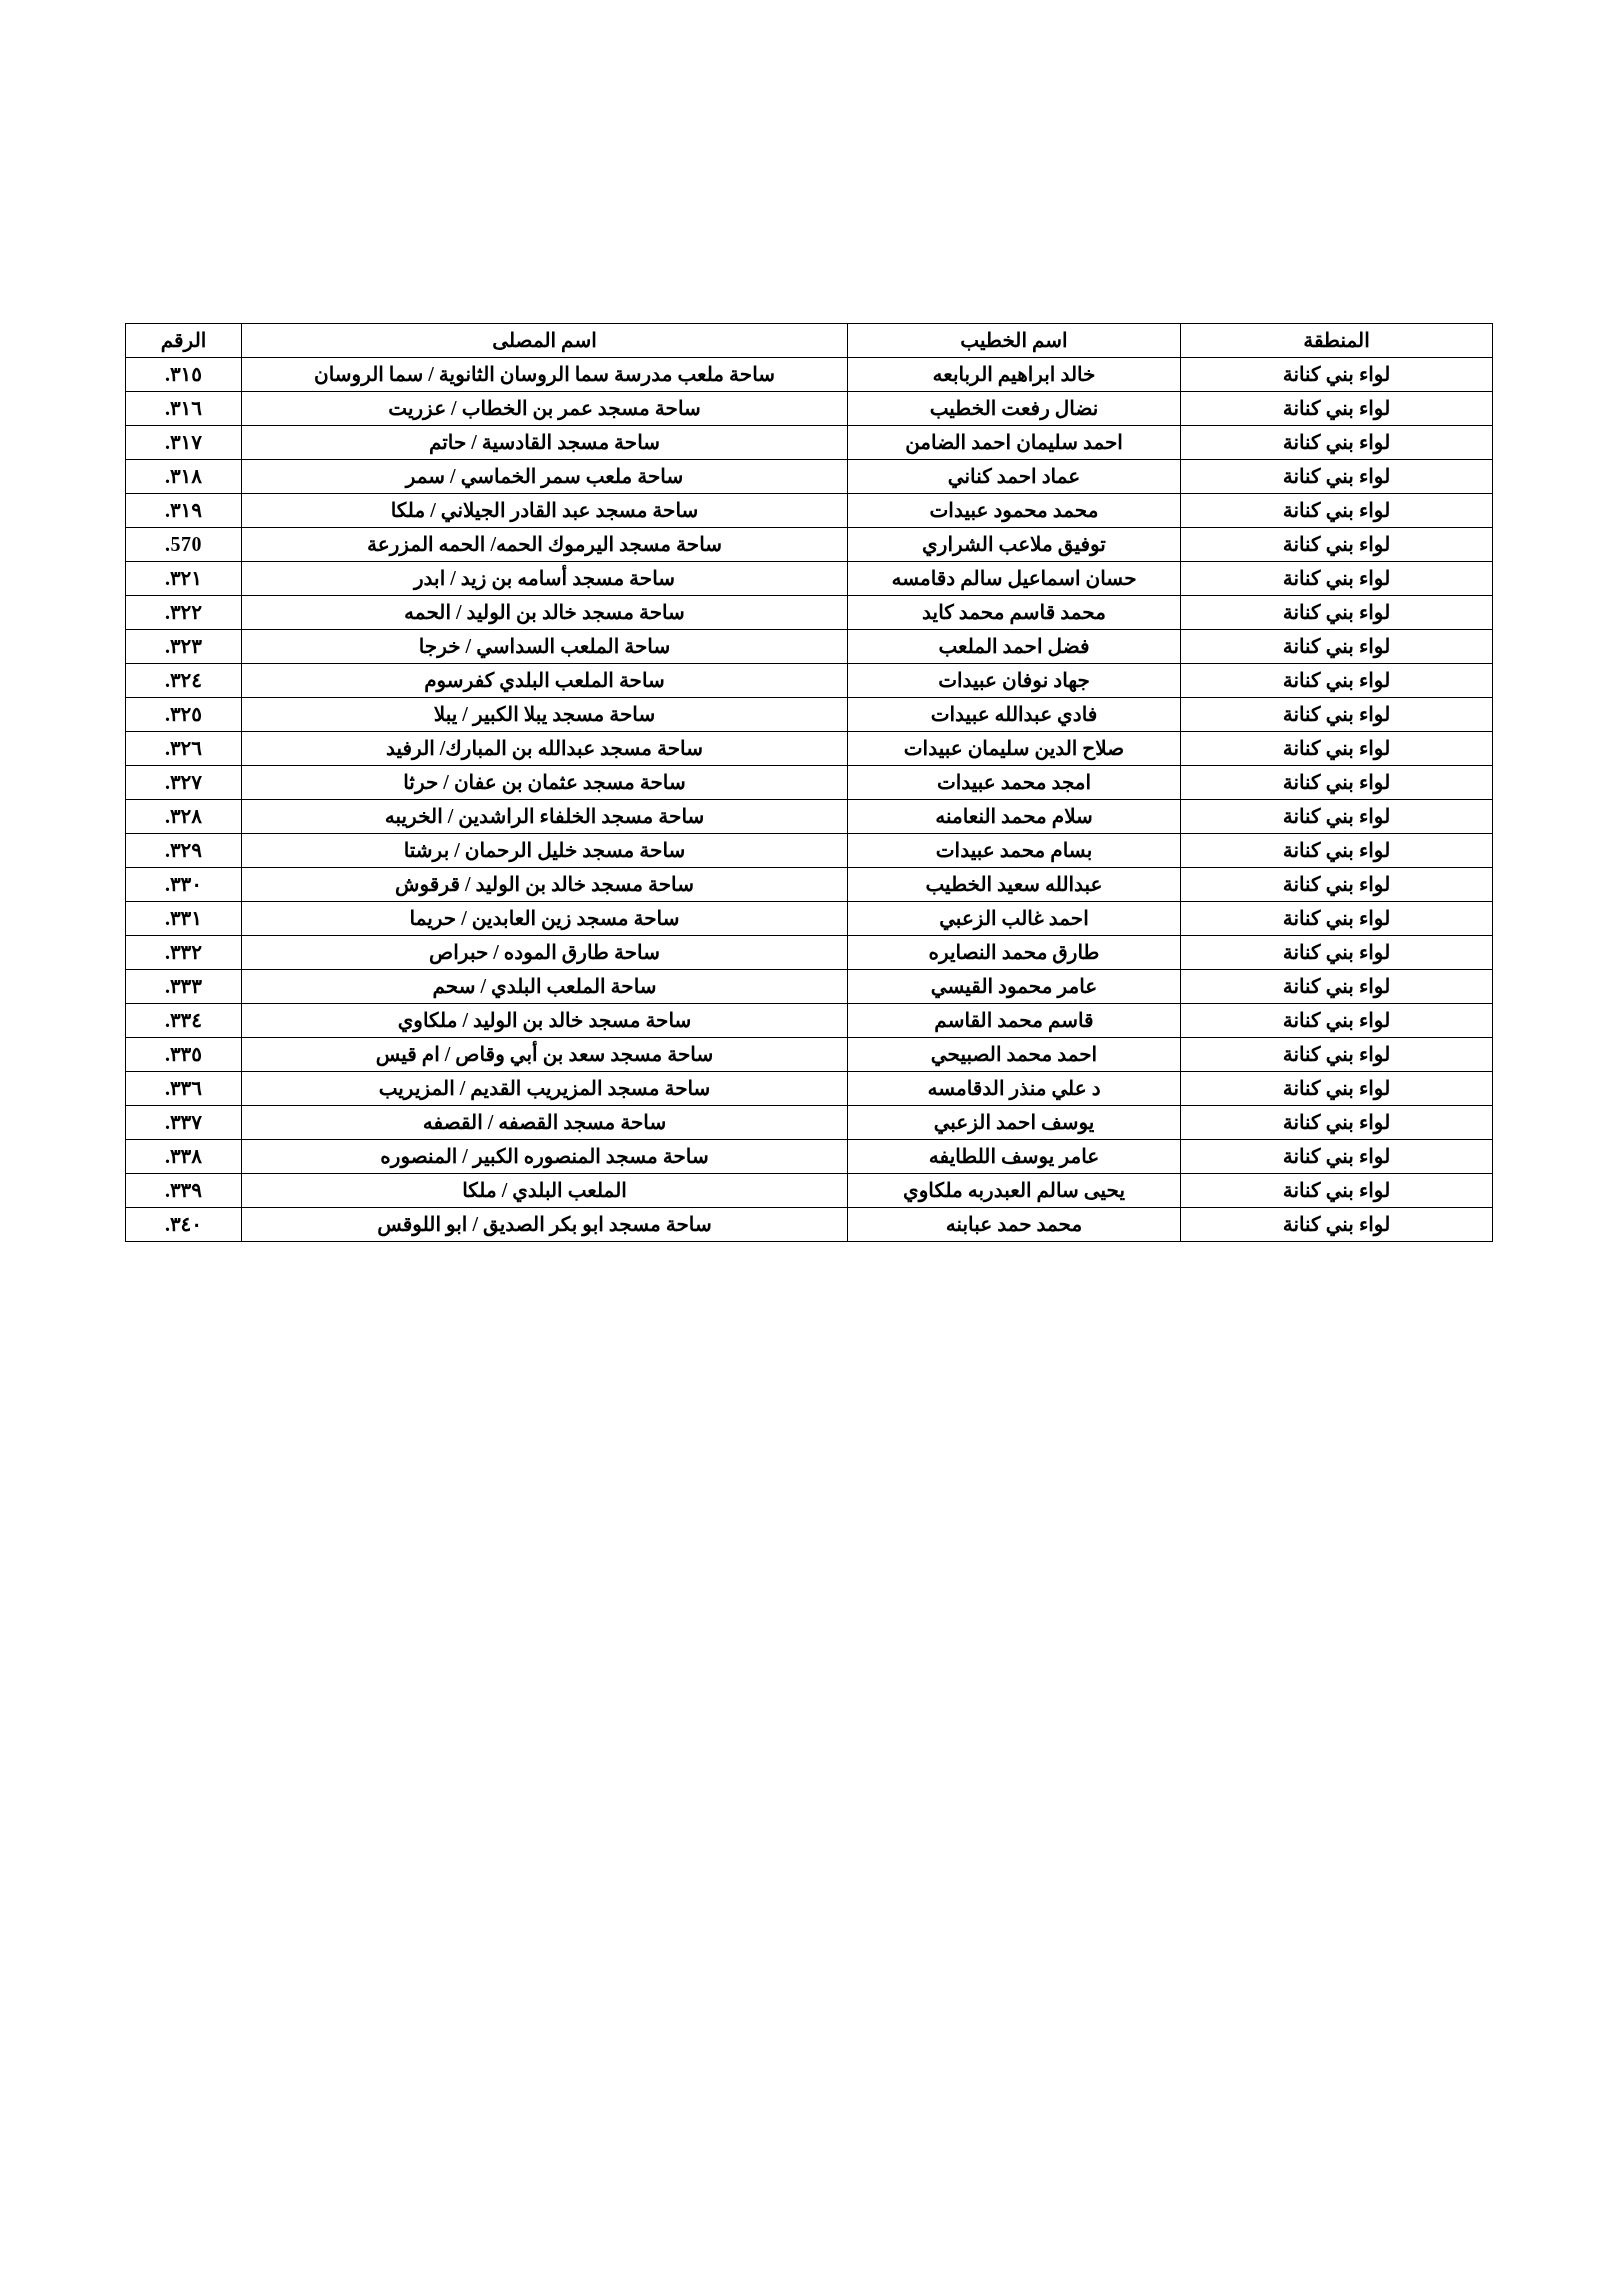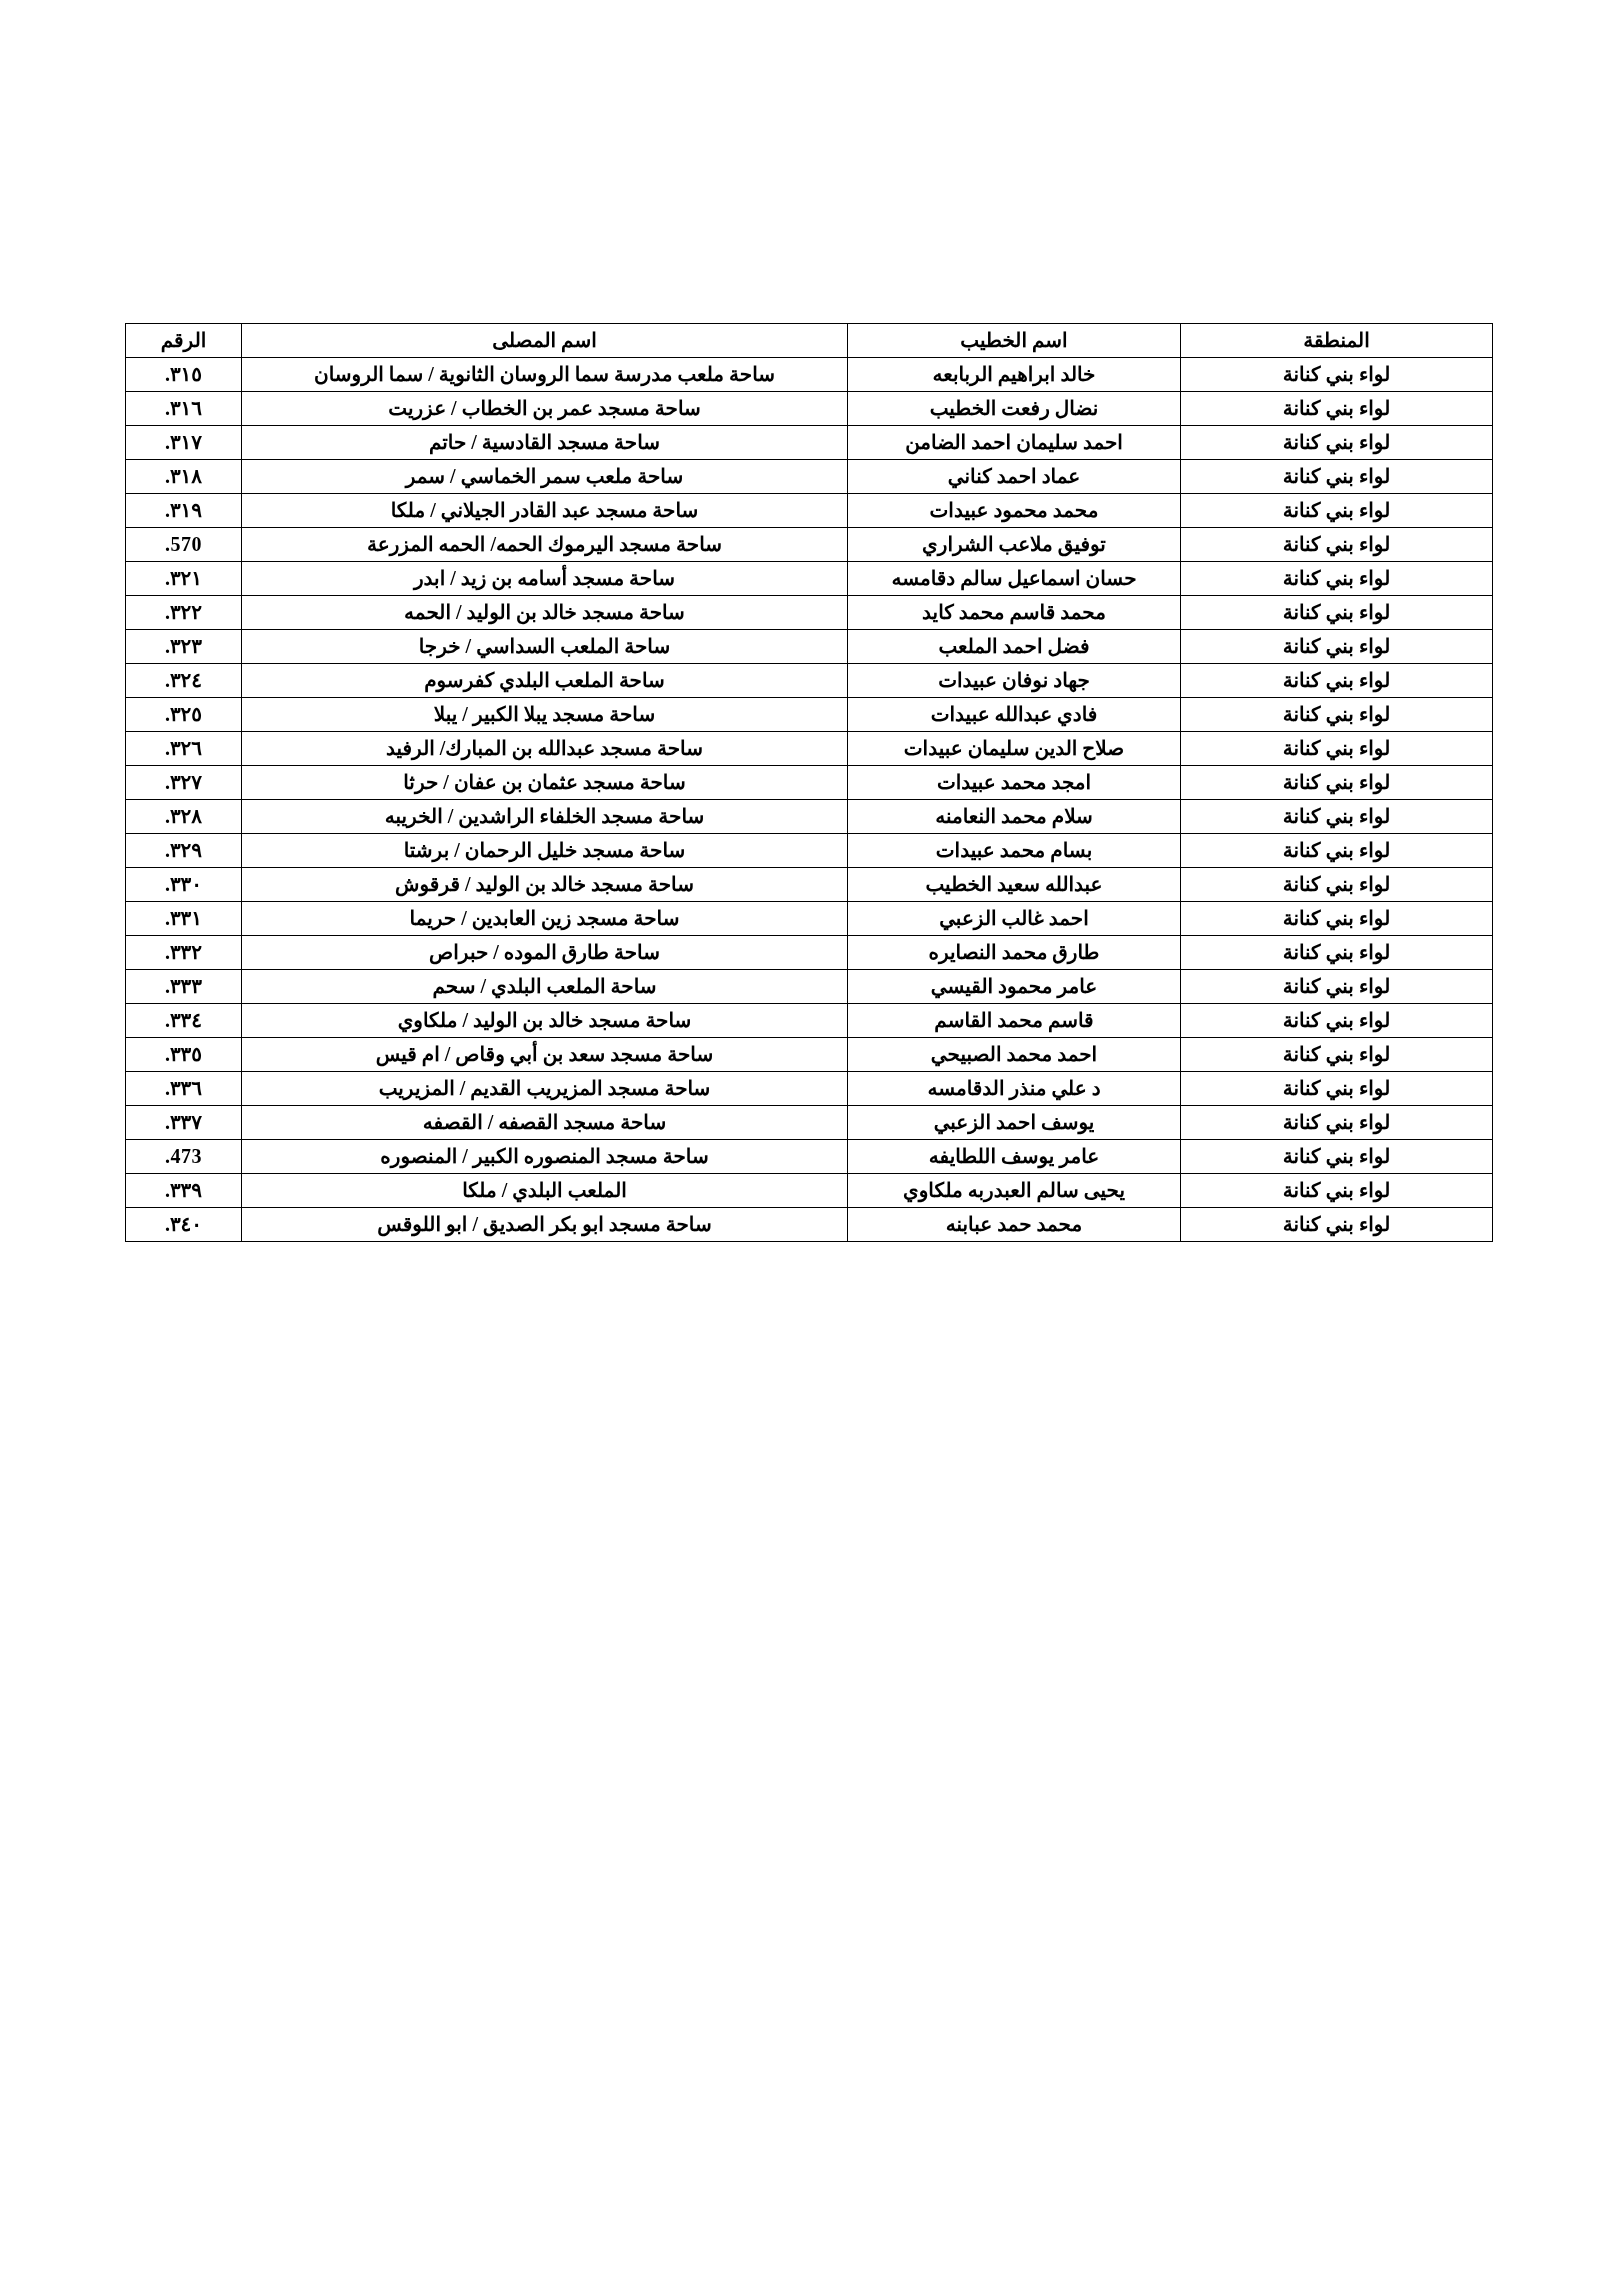--- a/index.html
+++ b/index.html
@@ -228,21 +228,21 @@
           <tr>
             <td class="area">لواء بني كنانة</td>
             <td class="khatib">يوسف احمد الزعبي</td>
             <td class="mosque">ساحة مسجد القصفه / القصفه</td>
             <td class="num">٣٣٧.</td>
           </tr>
           <tr>
             <td class="area">لواء بني كنانة</td>
             <td class="khatib">عامر يوسف اللطايفه</td>
             <td class="mosque">ساحة مسجد المنصوره الكبير / المنصوره</td>
-            <td class="num">473.</td>
+            <td class="num">٣٣٨.</td>
           </tr>
           <tr>
             <td class="area">لواء بني كنانة</td>
             <td class="khatib">يحيى سالم العبدربه ملكاوي</td>
             <td class="mosque">الملعب البلدي / ملكا</td>
             <td class="num">٣٣٩.</td>
           </tr>
           <tr>
             <td class="area">لواء بني كنانة</td>
             <td class="khatib">محمد حمد عبابنه</td>

